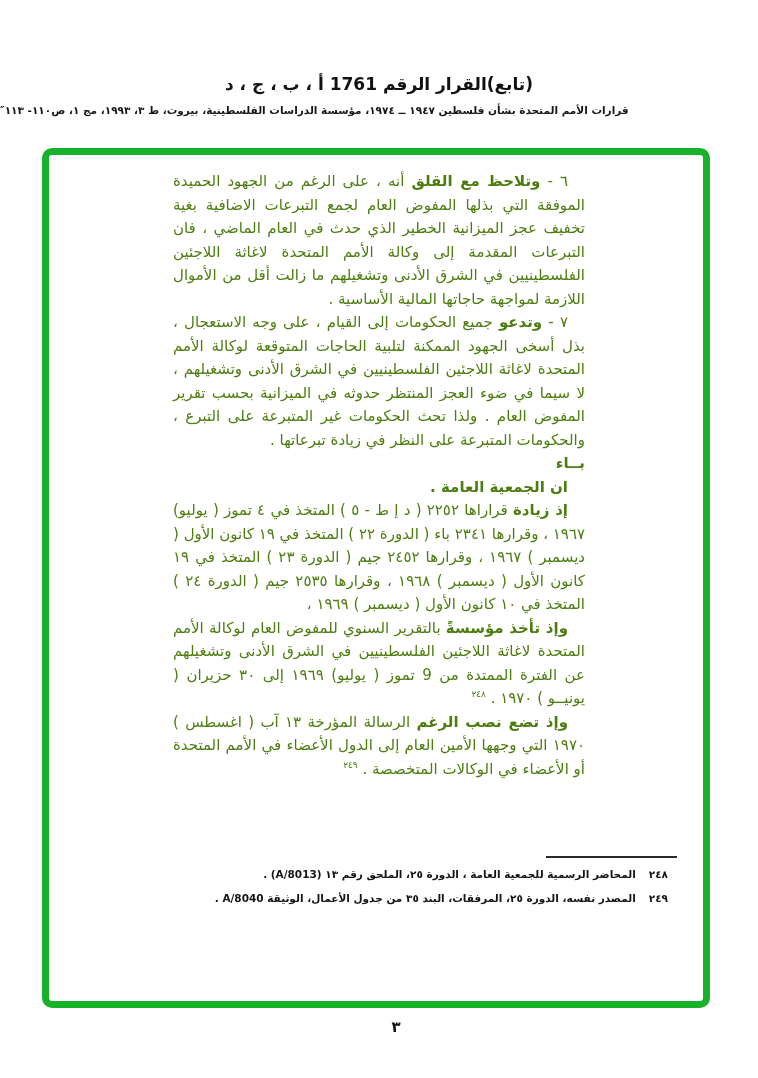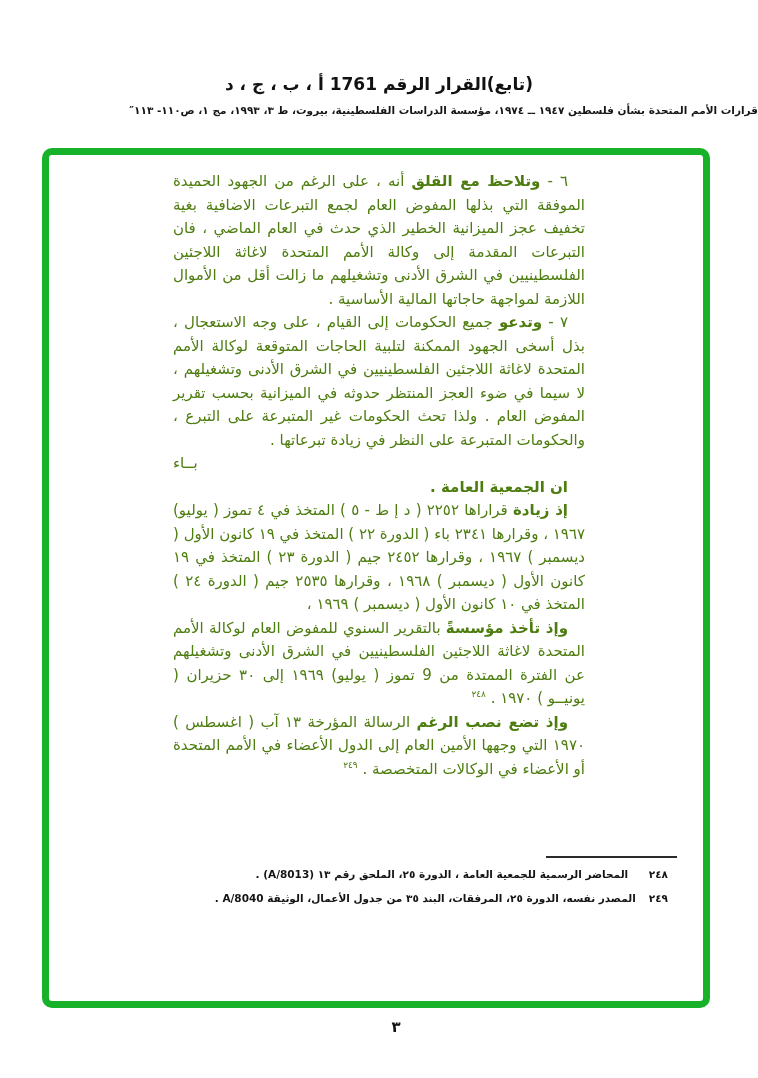--- a/index.html
+++ b/index.html
@@ -5,47 +5,47 @@
   html,body{margin:0;padding:0;background:#ffffff;}
   .page{
     position:relative;width:758px;height:1078px;background:#ffffff;
     font-family:"DejaVu Sans", sans-serif;color:#1b1b1b;overflow:hidden;
   }
   .doc-title{
     position:absolute;top:74px;left:0;width:758px;text-align:center;
     direction:rtl;font-weight:bold;font-size:17px;letter-spacing:0.5px;color:#111;
   }
   .doc-source{
-    position:absolute;top:104px;left:0;width:758px;text-align:right;
+    position:absolute;top:104px;left:0;width:758px;text-align:left;
     direction:rtl;font-weight:bold;font-size:10.5px;color:#161616;
   }
   .green-frame{
     position:absolute;left:42px;top:148px;width:668px;height:860px;
     box-sizing:border-box;border:7px solid #17b229;border-radius:10px;
     background:transparent;
   }
   .text-block{
     position:absolute;left:173px;top:170px;width:412px;
     direction:rtl;text-align:justify;font-size:15px;line-height:23.5px;color:#4d7c0f;
   }
   .text-block p{margin:0;text-indent:17px;}
   .lead{font-weight:bold;}
-  .heading-b{text-align:left;text-indent:0 !important;font-weight:normal;}
+  .heading-b{text-align:right;text-indent:0 !important;font-weight:bold;}
   .assembly{font-weight:bold;}
   sup.fn-ref{font-size:9px;vertical-align:super;line-height:0;font-weight:normal;}
   .footnote-rule{
     position:absolute;left:546px;top:856px;width:131px;height:2px;background:#2a2a2a;
   }
   .footnotes{
     position:absolute;right:90px;top:866px;width:420px;direction:rtl;
     font-size:10.5px;font-weight:bold;color:#141414;
   }
   .fn-row{display:flex;gap:13px;margin-bottom:7px;line-height:17px;}
   .fn-num{flex:0 0 auto;}
-  .fn-text{flex:1 1 auto;white-space:nowrap;text-align:center;}
+  .fn-text{flex:1 1 auto;white-space:nowrap;}
   .page-number{
     position:absolute;left:376px;top:1018px;width:40px;text-align:center;
     font-weight:bold;font-size:15px;color:#111;
   }
 </style>
 </head>
 <body>
 
 <div class="page">
 

